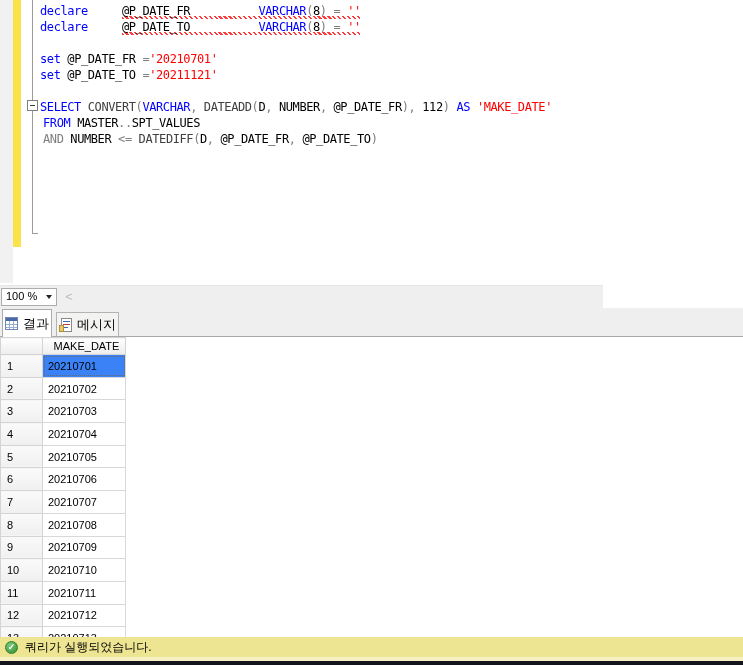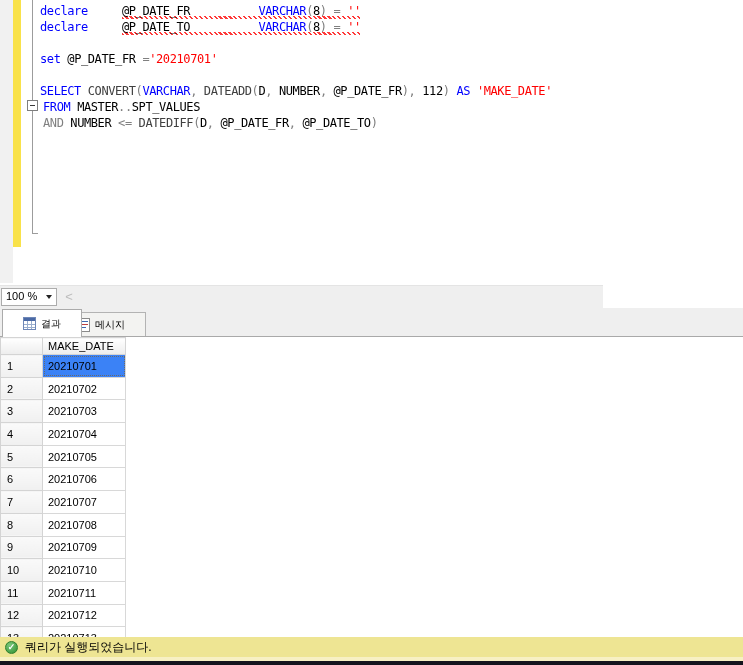--- a/index.html
+++ b/index.html
@@ -33,34 +33,34 @@
               padding-left:4px;cursor:default;}
   #zoom-arrow{position:absolute;right:4px;top:6px;width:0;height:0;
               border-left:3px solid transparent;border-right:3px solid transparent;
               border-top:4px solid #222;}
   #scroll-left-btn{position:absolute;left:63px;top:3px;width:12px;height:16px;color:#BDBDBD;
                    font-size:13px;line-height:15px;text-align:center;}
 
   
   #tabstrip{position:absolute;left:0;top:308px;width:743px;height:29px;background:#EFEFEF;
             border-bottom:1px solid #A9A9A9;box-sizing:border-box;}
-  .tab{position:absolute;display:flex;align-items:center;gap:5px;font-size:10px;
-       padding:0 20px;box-sizing:border-box;cursor:default;}
+  .tab{position:absolute;display:flex;align-items:center;gap:5px;font-size:13px;
+       padding:0 2px;box-sizing:border-box;cursor:default;}
   #tab-results{left:2px;top:1px;height:28px;background:#fff;border:1px solid #ABABAB;
                border-bottom:none;z-index:2;}
   #tab-messages{left:56px;top:4px;height:24px;background:#F3F3F1;border:1px solid #B3B3B3;
                 border-bottom:none;align-items:center;}
   .tab svg{display:block;}
 
   
   #results{position:absolute;left:0;top:337px;width:743px;height:300px;background:#fff;overflow:hidden;}
   #grid{border-collapse:collapse;table-layout:fixed;font-size:11px;}
   #grid col.c-rownum{width:42px;} #grid col.c-date{width:83px;}
   #grid th{height:16px;background:linear-gradient(#FFFFFF,#EDEDED);border:1px solid #D4D4D4;
-           font-weight:normal;text-align:left;padding:0 0 0 5px;}
+           font-weight:normal;text-align:center;padding:0 0 0 5px;}
   #grid td{height:21.7px;border:1px solid #D8D8D8;padding:0 0 0 5px;overflow:hidden;}
   #grid td.rownum{background:linear-gradient(#FAFAFA,#F0F0F0);border-color:#D4D4D4;padding-left:6px;}
   #grid td.sel{background:#3b82f6;outline:1px dotted #6A6A6A;outline-offset:-2px;}
 
   
   #statusbar{position:absolute;left:0;top:637px;width:743px;height:20px;background:#EEE593;
              display:flex;align-items:center;padding-left:5px;box-sizing:border-box;font-size:12px;}
   #check-icon{width:13px;height:13px;border-radius:50%;flex:0 0 13px;
               background:radial-gradient(circle at 35% 30%,#7CC87C,#2F8F2F);
               border:1px solid #2E7F2E;box-sizing:border-box;color:#fff;font-size:9px;
@@ -79,20 +79,21 @@
     <div id="track-strip"></div>
     <div id="outline-guide"></div>
     <div id="collapse-box">
       <div class="minus"></div>
     </div>
     <div id="code-lines">
         <div class="code-line"><span class="kw">declare</span><span class="pl">     </span><span class="pl">@P_DATE_FR</span><span class="pl">          </span><span class="kw">VARCHAR</span><span class="op">(</span><span class="pl">8</span><span class="op">)</span><span class="pl"> </span><span class="op">=</span><span class="pl"> </span><span class="st">''</span></div>
         <div class="code-line"><span class="kw">declare</span><span class="pl">     </span><span class="pl">@P_DATE_TO</span><span class="pl">          </span><span class="kw">VARCHAR</span><span class="op">(</span><span class="pl">8</span><span class="op">)</span><span class="pl"> </span><span class="op">=</span><span class="pl"> </span><span class="st">''</span></div>
         <div class="code-line">&nbsp;</div>
         <div class="code-line"><span class="kw">set</span><span class="pl"> </span><span class="pl">@P_DATE_FR</span><span class="pl"> </span><span class="op">=</span><span class="st">'20210701'</span></div>
+        <div class="code-line"><span class="kw">set</span><span class="pl"> </span><span class="pl">@P_DATE_TO</span><span class="pl"> </span><span class="op">=</span><span class="st">'20211121'</span></div>
         <div class="code-line">&nbsp;</div>
         <div class="code-line"><span class="kw">SELECT</span><span class="pl"> </span><span class="fn">CONVERT</span><span class="op">(</span><span class="kw">VARCHAR</span><span class="op">,</span><span class="pl"> </span><span class="fn">DATEADD</span><span class="op">(</span><span class="pl">D</span><span class="op">,</span><span class="pl"> NUMBER</span><span class="op">,</span><span class="pl"> @P_DATE_FR</span><span class="op">),</span><span class="pl"> 112</span><span class="op">)</span><span class="pl"> </span><span class="kw">AS</span><span class="pl"> </span><span class="st">'MAKE_DATE'</span></div>
         <div class="code-line ind"><span class="kw">FROM</span><span class="pl"> MASTER</span><span class="op">..</span><span class="pl">SPT_VALUES</span></div>
         <div class="code-line ind"><span class="op">AND</span><span class="pl"> NUMBER </span><span class="op">&lt;=</span><span class="pl"> </span><span class="fn">DATEDIFF</span><span class="op">(</span><span class="pl">D</span><span class="op">,</span><span class="pl"> @P_DATE_FR</span><span class="op">,</span><span class="pl"> @P_DATE_TO</span><span class="op">)</span></div>
       </div>
     <div id="squiggle-1" class="squiggle"></div>
     <div id="squiggle-2" class="squiggle"></div>
   </div>
 
   <div id="hscroll-row">

